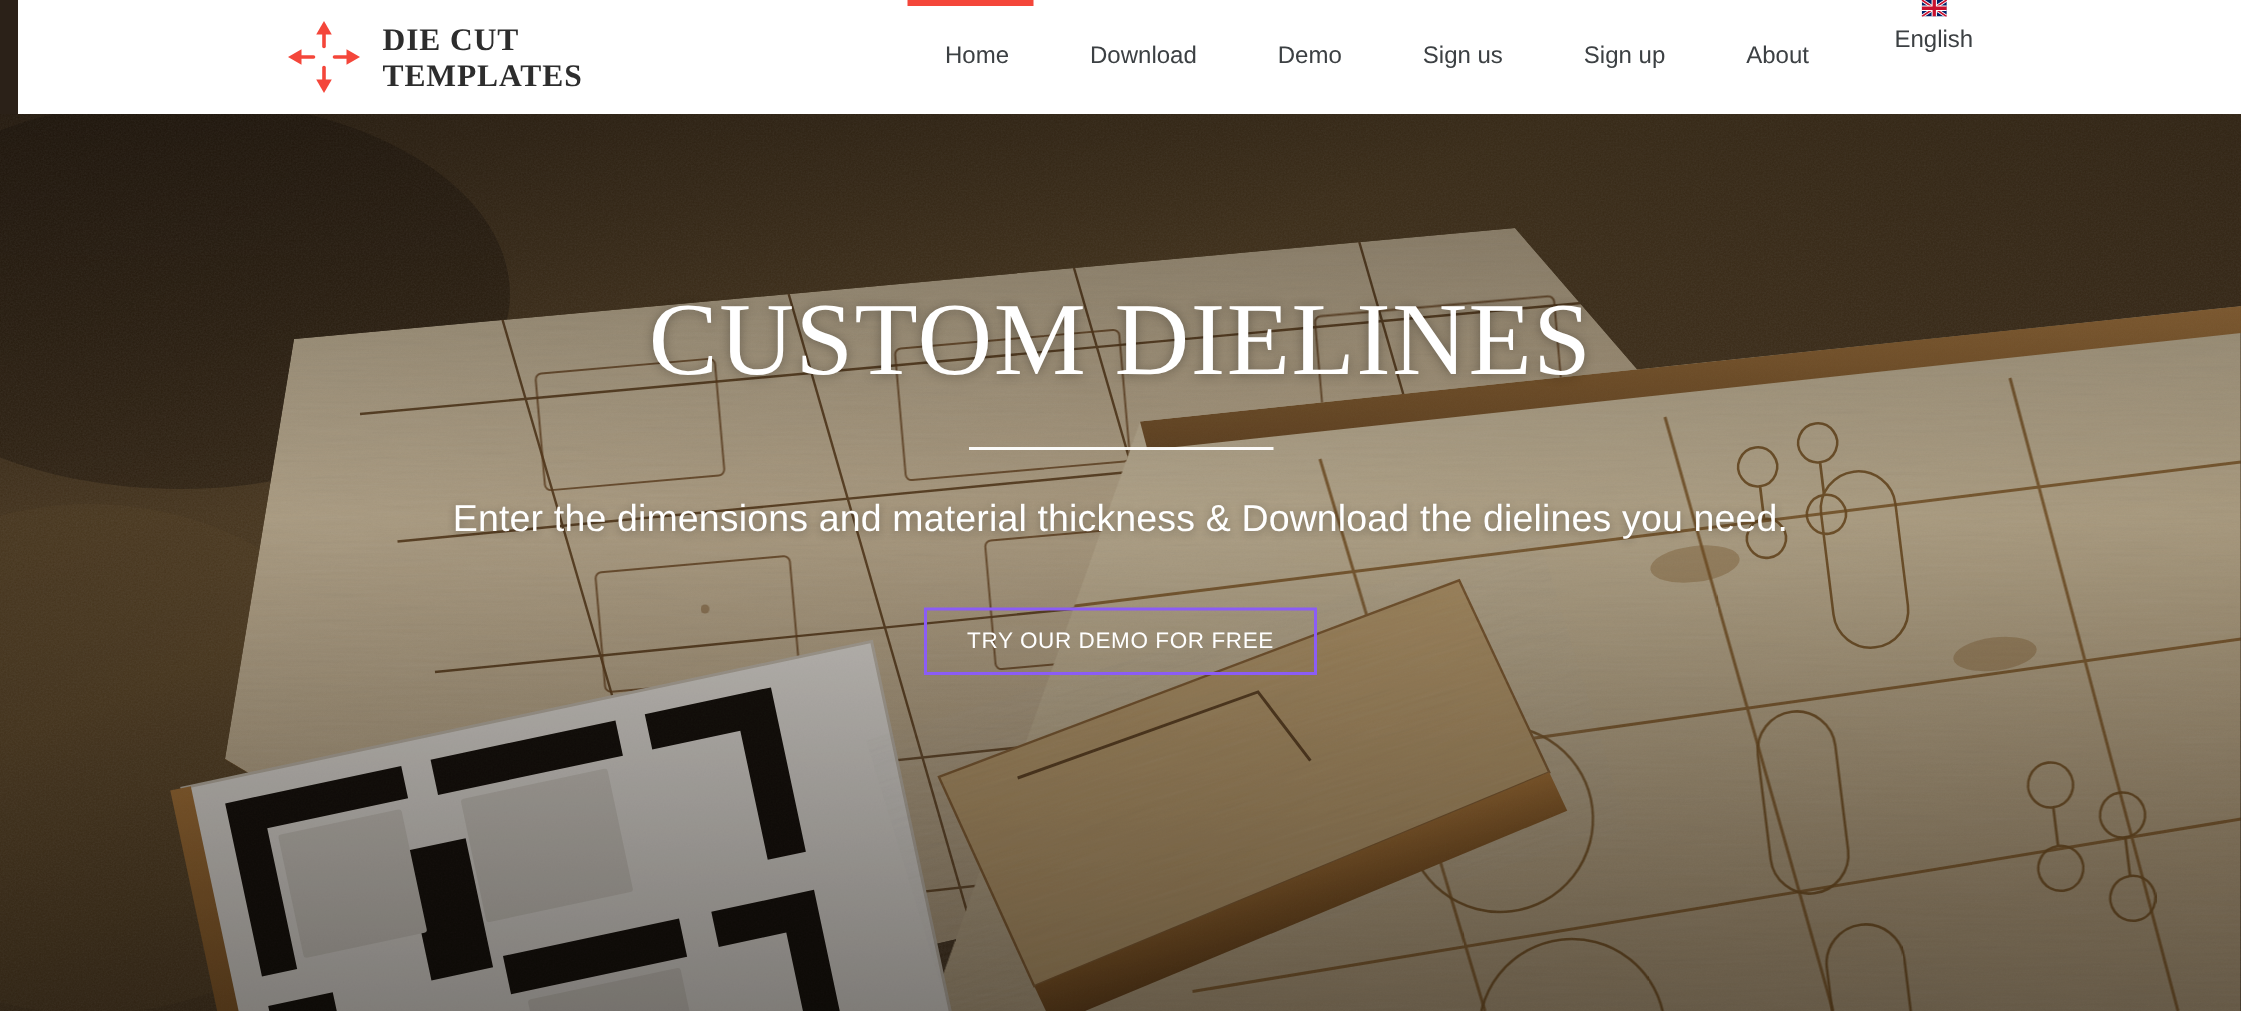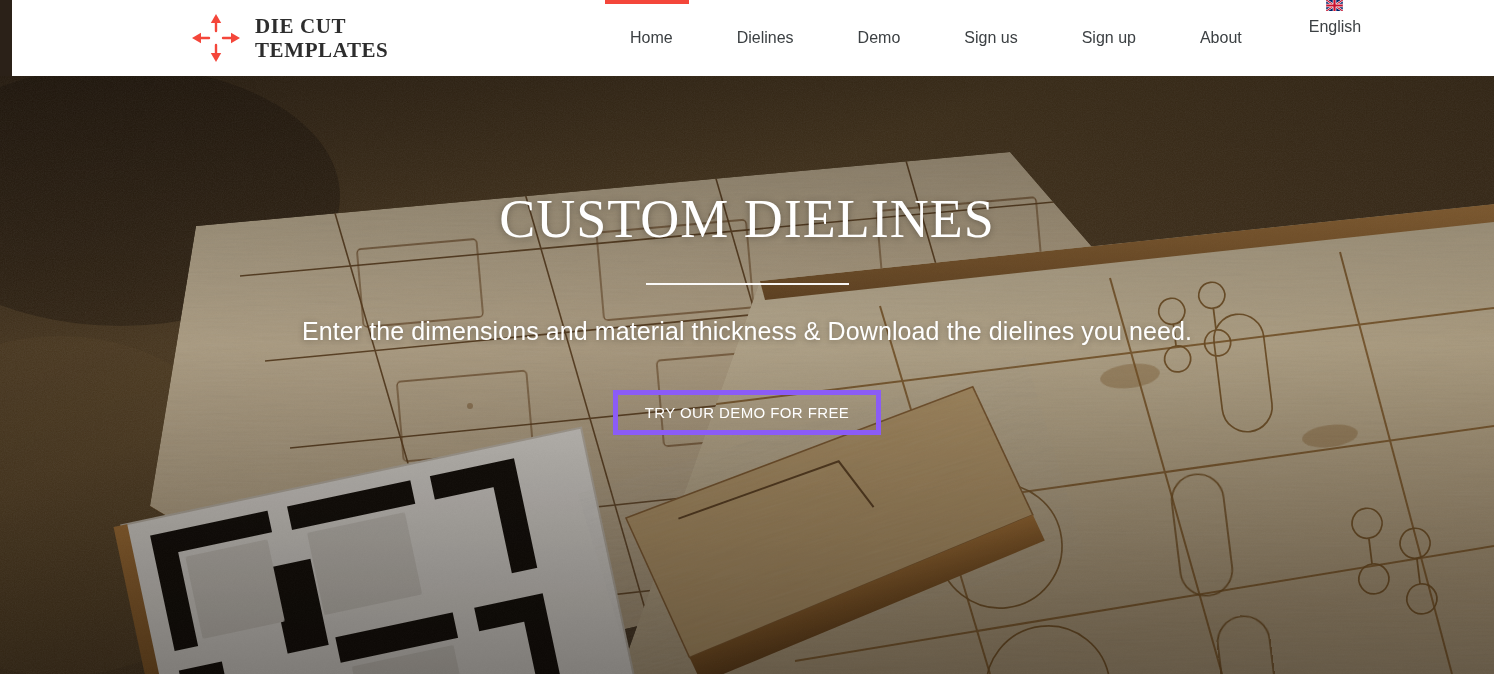--- a/index.html
+++ b/index.html
@@ -29,21 +29,21 @@
   .brand-icon { width:58px; height:58px; display:block; }
   .brand-text {
     font-family:"Liberation Serif", serif;
     font-size:21px; font-weight:700;
     letter-spacing:0.6px; line-height:1.16;
     color:#2d2d2d; white-space:pre-line;
   }
 
   .nav {
     position:absolute; left:593px; top:0; height:76px;
-    display:flex; align-items:center; gap:14px;
+    display:flex; align-items:center; gap:4px;
   }
   .nav-item {
     font-size:16px; color:#3c4043;
     padding:0 25px; height:76px;
     display:flex; align-items:center;
     cursor:pointer; white-space:nowrap;
   }
   .lang {
     display:flex; align-items:center; gap:7px;
     padding-left:28px; padding-right:25px;
@@ -65,42 +65,42 @@
     background:rgba(25,16,8,0.18);
   }
   .hero-inner {
     position:absolute; inset:0;
     display:flex; flex-direction:column; align-items:center;
     z-index:5;
   }
   .hero-title {
     margin-top:116px;
     font-family:"Liberation Serif", serif;
-    font-size:54px; font-weight:400;
+    font-size:69px; font-weight:400;
     letter-spacing:1px; color:#ffffff;
     text-shadow:0 1px 7px rgba(0,0,0,0.30);
     line-height:1;
   }
   .hero-rule {
     margin-top:37px;
     width:203px; height:2px;
     background:#ffffff;
     opacity:0.95;
   }
   .hero-sub {
     margin-top:32px;
     font-size:25px; font-weight:400;
     color:#ffffff; letter-spacing:0.1px;
     text-shadow:0 1px 6px rgba(0,0,0,0.30);
   }
   .hero-cta {
     margin-top:44px;
     display:inline-flex; align-items:center; justify-content:center;
     height:45px; padding:0 27px;
-    border:5px solid #8b5cf6;
+    border:2px solid #8b5cf6;
     background:transparent;
     color:#ffffff; font-size:15px;
     letter-spacing:0.4px;
     cursor:pointer;
     font-family:"Liberation Sans", sans-serif;
   }
 </style>
 </head>
 <body>
 
@@ -124,21 +124,21 @@
           <polygon points="53,29 44,34.2 44,23.8"></polygon>
         </g>
       </svg>
     </span>
     <span class="brand-text">DIE CUT
 TEMPLATES</span>
   </div>
 
   <nav class="nav">
     <a class="nav-item">Home</a>
-    <a class="nav-item">Dielines</a>
+    <a class="nav-item">Download</a>
     <a class="nav-item">Demo</a>
     <a class="nav-item">Sign us</a>
     <a class="nav-item">Sign up</a>
     <a class="nav-item">About</a>
 
     <div class="lang">
       <span>
         <svg class="flag" viewBox="0 0 60 40" aria-hidden="true">
           <rect width="60" height="40" fill="#012169"></rect>
           <path d="M0,0 L60,40 M60,0 L0,40" stroke="#ffffff" stroke-width="8"></path>

